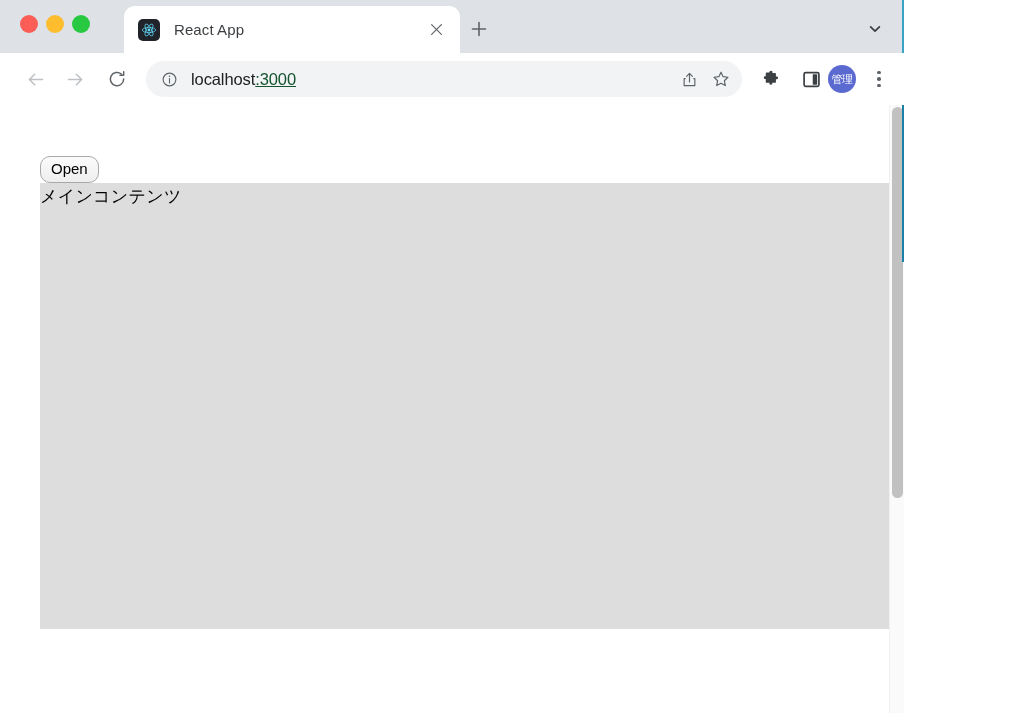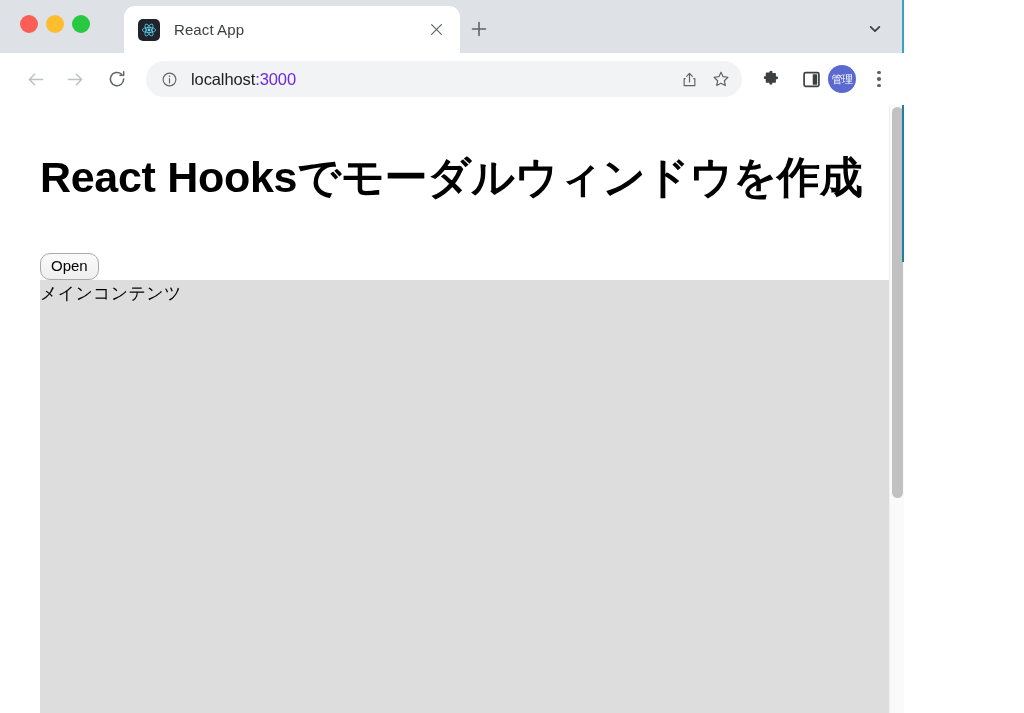--- a/index.html
+++ b/index.html
@@ -164,21 +164,21 @@
     justify-content: center;
   }
   .omni-url {
     flex: 1 1 auto;
     font-size: 16.5px;
     color: #202124;
     white-space: nowrap;
     overflow: hidden;
     letter-spacing: -0.1px;
   }
-  .omni-url .port { color: #6d28d9; }
+  .omni-url .port { color: #14532d; text-decoration: underline; }
   .omni-action {
     flex: 0 0 auto;
     width: 30px;
     height: 30px;
     display: flex;
     align-items: center;
     justify-content: center;
     border-radius: 50%;
     cursor: pointer;
     margin-left: 2px;
@@ -428,21 +428,20 @@
       <i></i>
       <i></i>
       <i></i>
     </div>
   </div>
 
   <div class="viewport">
 
     <div class="page">
       <div class="page-inner">
-        <h1 class="page-title">React Hooksでモーダルウィンドウを作成</h1>
         <button class="open-button">Open</button>
         <div class="main-content">メインコンテンツ</div>
       </div>
     </div>
 
     <div class="scrollbar">
       <div class="scrollbar-thumb"></div>
     </div>
 
     <div class="edge-line"></div>

